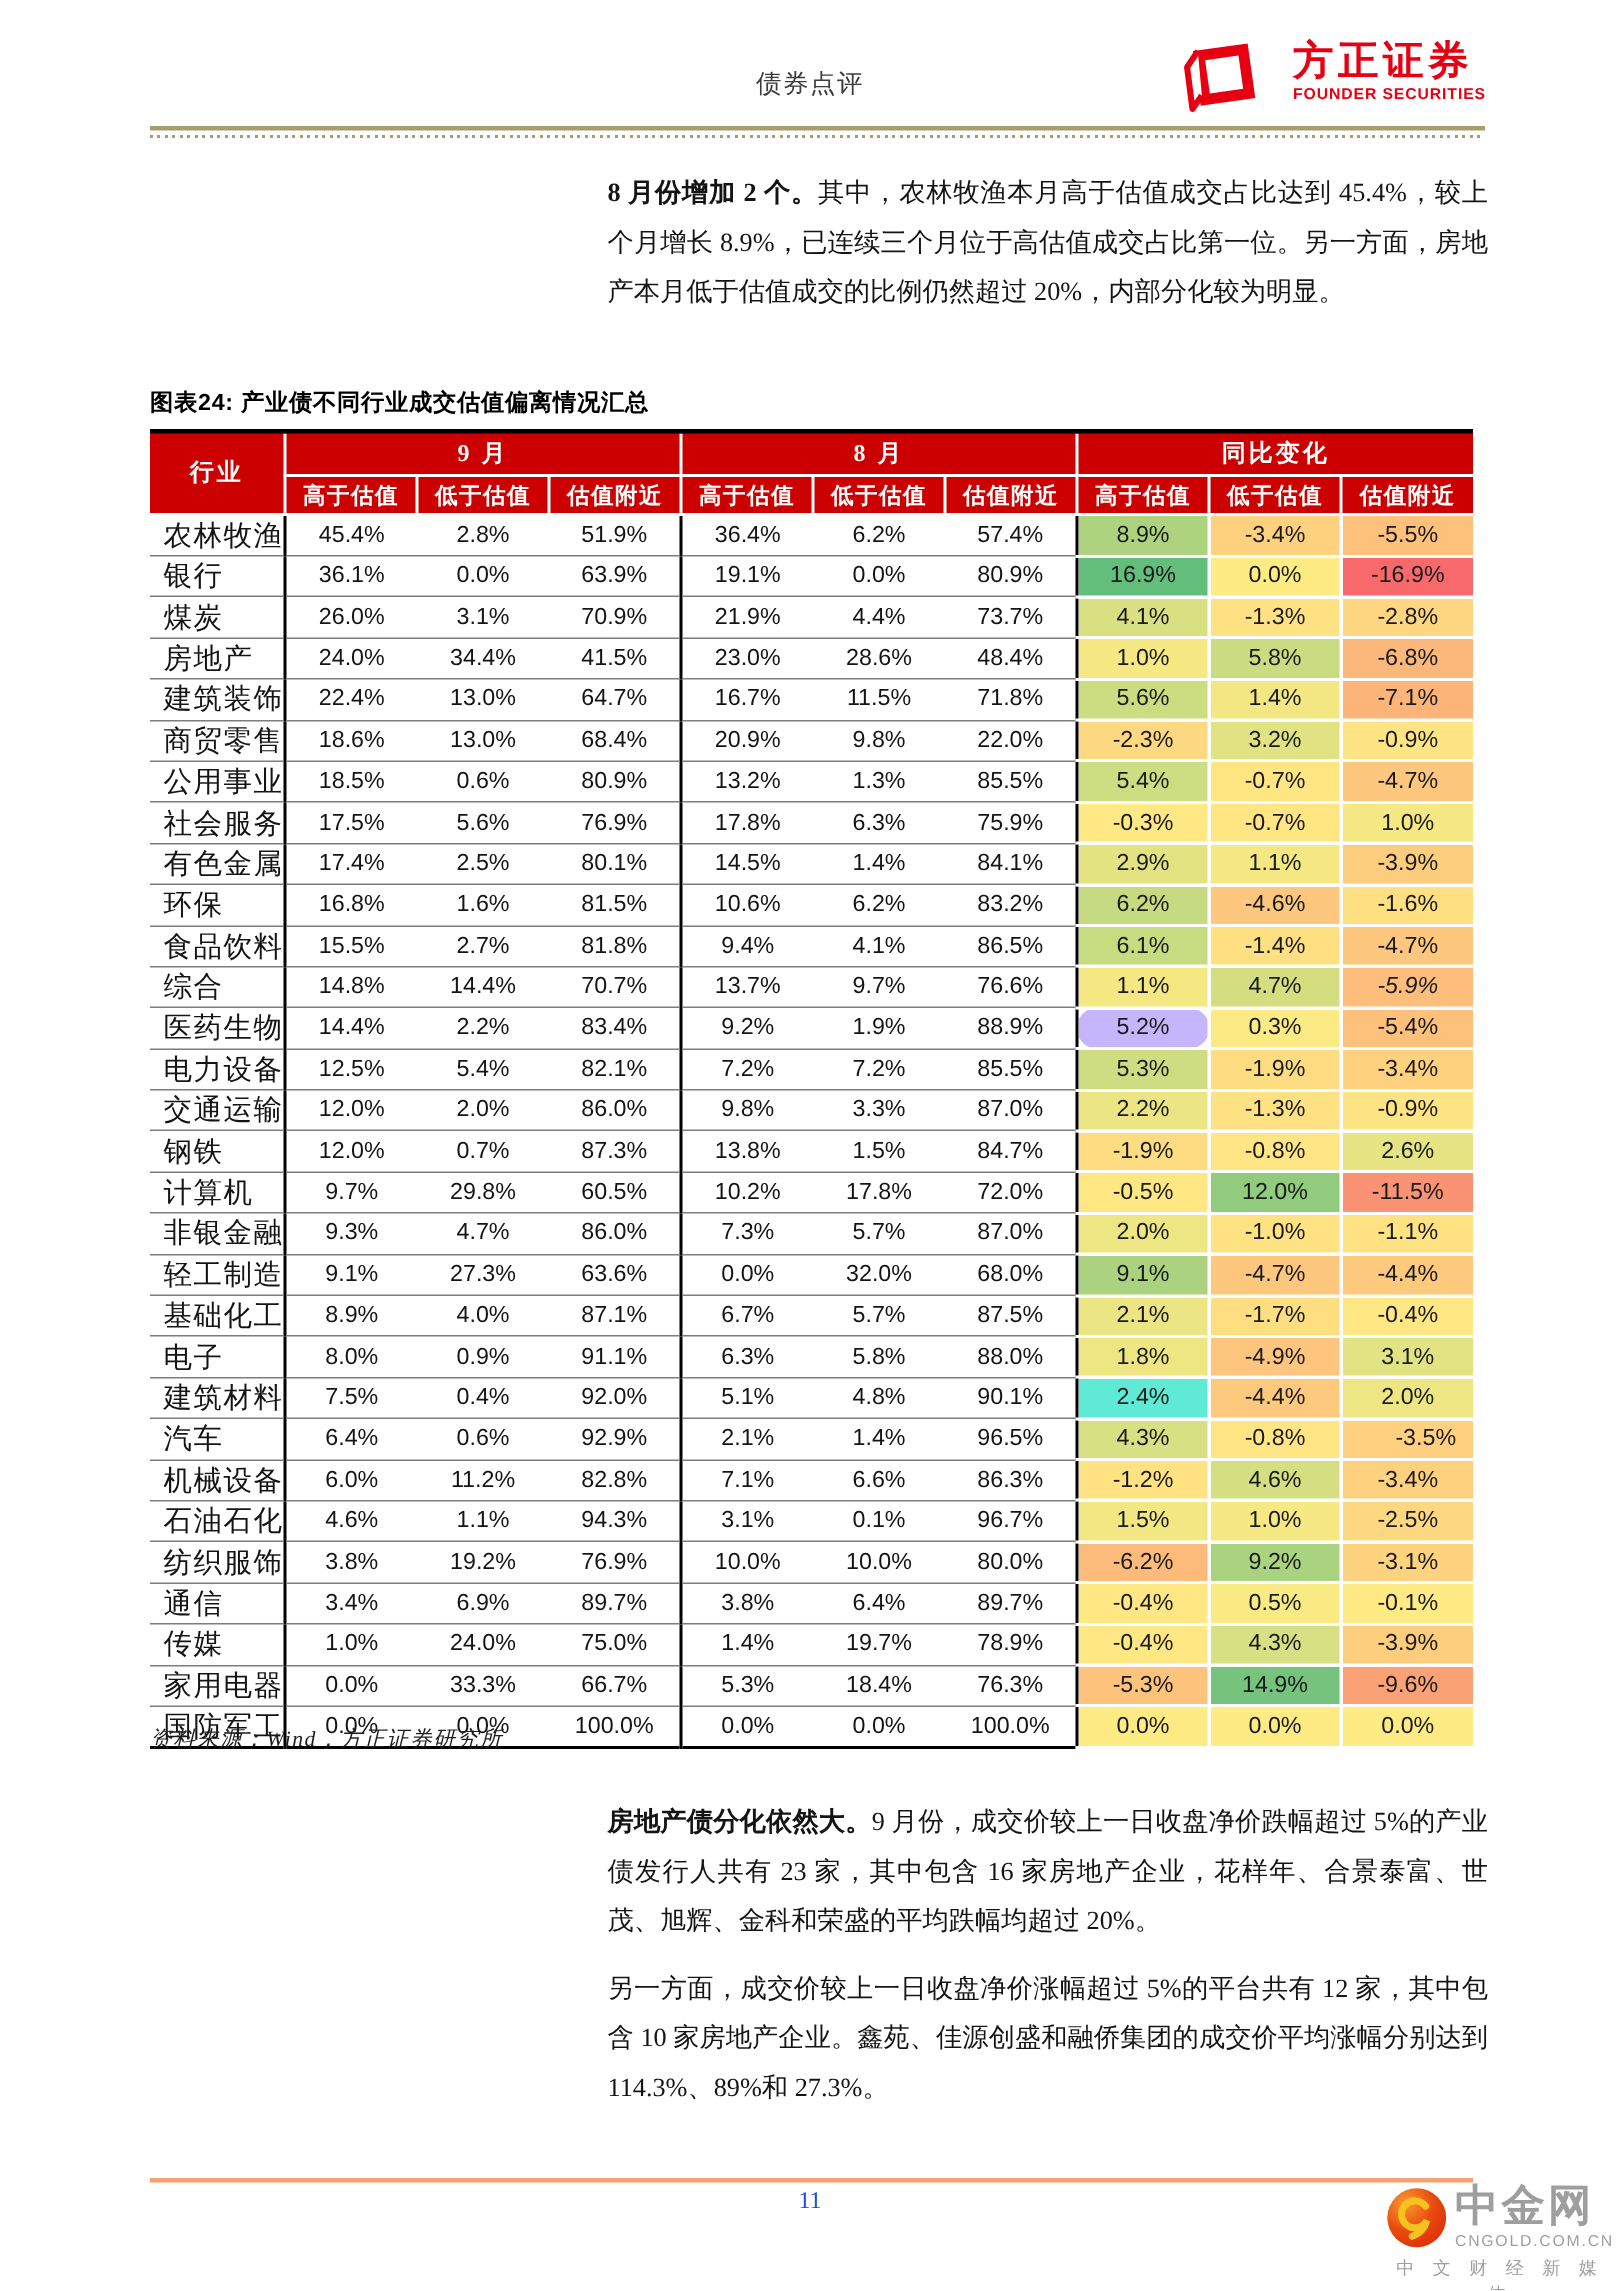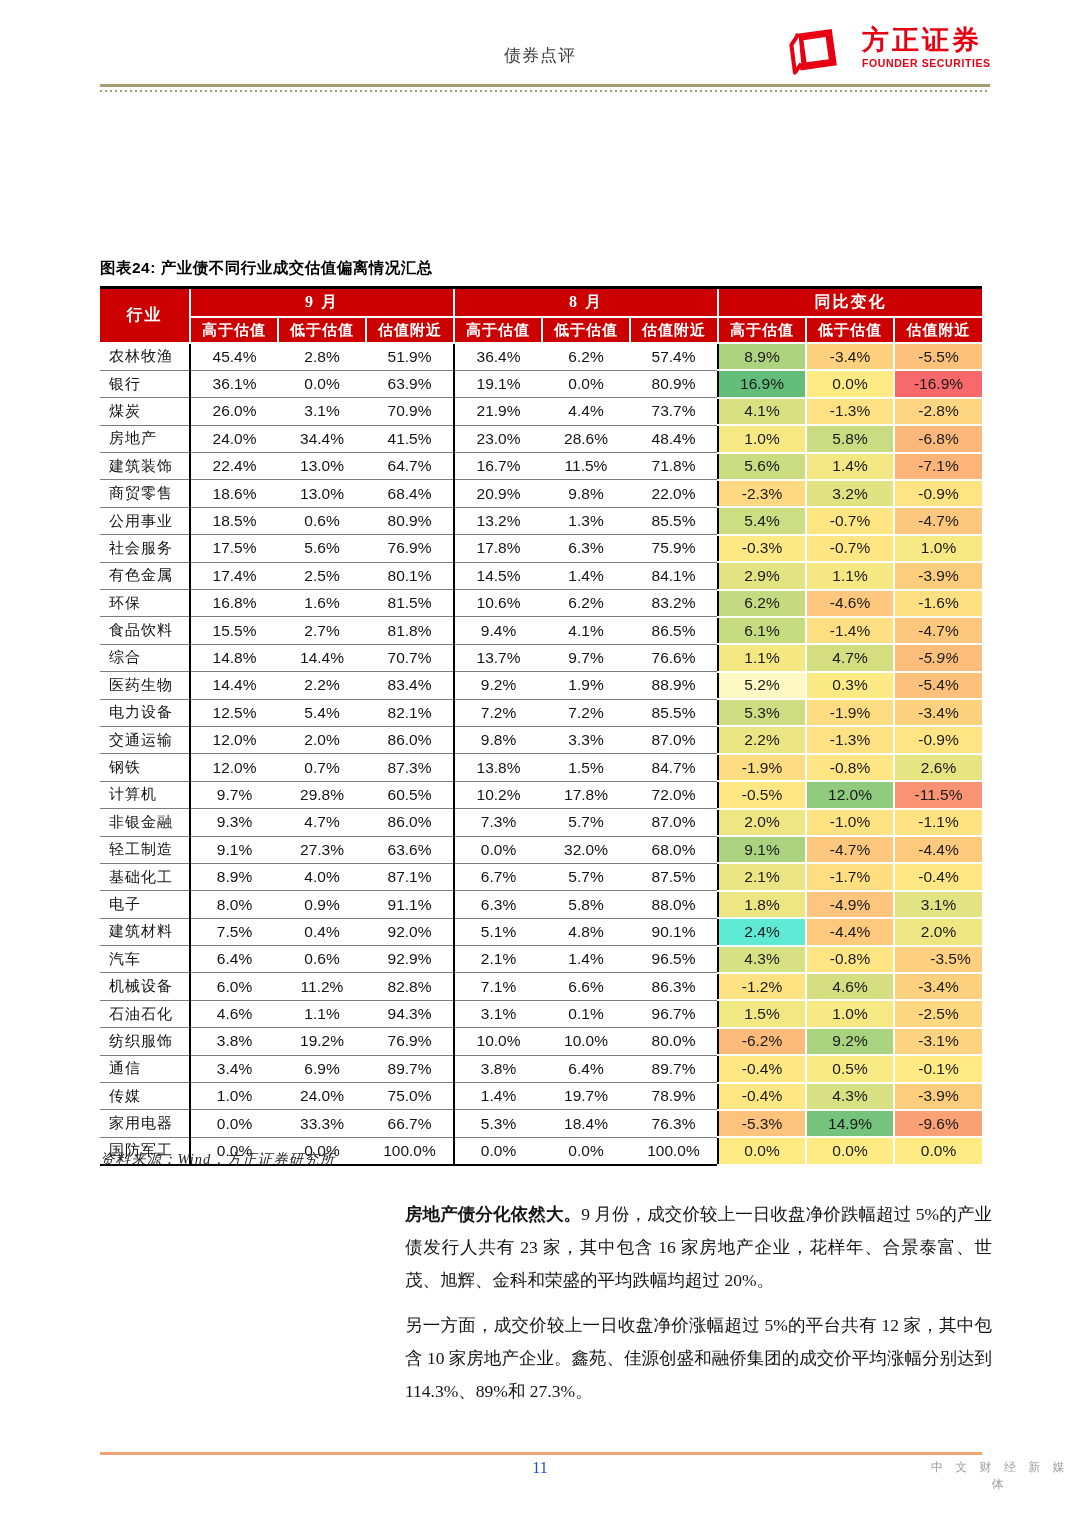--- a/index.html
+++ b/index.html
@@ -34,21 +34,21 @@
              border:2px solid #fff;padding:0;}
   .val-table .group-row th{height:27px;font-size:16px;letter-spacing:2px;}
   .val-table .sub-row th{height:24px;font-size:15px;letter-spacing:1px;}
   .val-table thead th.first{border-left:0;} .val-table thead th.last{border-right:0;}
   .val-table thead th.gsep{border-left:2.5px solid #000;}
   .val-table th.ind-h{font-size:16px;letter-spacing:2px;border-left:0;}
   .val-table tbody td{height:25.4px;padding:0;text-align:center;font-size:15.5px;
              font-family:"Liberation Sans",sans-serif;border-bottom:1px solid #7d7d7d;
              white-space:nowrap;overflow:hidden;}
   .val-table td.ind{font-family:Liberation Mono, monospace;text-align:left;padding-left:9px;
-             font-size:15px;border-right:2.5px solid #000;letter-spacing:1px;}
+             font-size:19px;border-right:2.5px solid #000;letter-spacing:1px;}
   .val-table td.gsep{border-left:2.5px solid #000;}
   .val-table td.yoy{border-bottom:2px solid #fff;border-left:2px solid #fff;color:#1a1a1a;}
   .val-table td.yoy.gsep{border-left:2.5px solid #000;}
   .source{position:absolute;top:1150px;left:100px;font-style:italic;font-size:14.5px;
           color:#1e1e1e;letter-spacing:1px;}
 
   
   .footer-rule{position:absolute;top:1452px;left:100px;width:882px;height:2.5px;background:#F2A273;}
   .page-num{position:absolute;top:1459px;left:0;width:100%;text-align:center;
             font-size:16px;color:#1d4ed8;}
@@ -76,20 +76,23 @@
       <span class="brand-name">方正证券</span>
       <span class="brand-sub">FOUNDER SECURITIES</span>
     </div>
   </div>
 
   <div class="head-rule">
     <div class="solid"></div>
     <div class="dotted"></div>
   </div>
 
+  <div class="para p1">
+    <b>8 月份增加 2 个。</b><span>其中，农林牧渔本月高于估值成交占比达到 45.4%，较上个月增长 8.9%，已连续三个月位于高估值成交占比第一位。另一方面，房地产本月低于估值成交的比例仍然超过 20%，内部分化较为明显。</span>
+  </div>
 
   <div class="fig-caption">图表24: 产业债不同行业成交估值偏离情况汇总</div>
 
   <table class="val-table">
     <colgroup>
       <col class="c-ind">
         <col>
         <col>
         <col>
         <col>
@@ -264,21 +267,21 @@
           <td class="yoy" style="background: rgb(253, 190, 123); font-style: italic;">-5.9%</td>
         </tr>
         <tr>
           <td class="ind">医药生物</td>
           <td class="gsep">14.4%</td>
           <td>2.2%</td>
           <td>83.4%</td>
           <td class="gsep">9.2%</td>
           <td>1.9%</td>
           <td>88.9%</td>
-          <td class="yoy gsep" style="background: #fef9c3;">5.2%</td>
+          <td class="yoy gsep" style="background: #c4b5fd; border-radius: 13px;">5.2%</td>
           <td class="yoy" style="background: rgb(252, 234, 132);">0.3%</td>
           <td class="yoy" style="background: rgb(253, 193, 124);">-5.4%</td>
         </tr>
         <tr>
           <td class="ind">电力设备</td>
           <td class="gsep">12.5%</td>
           <td>5.4%</td>
           <td>82.1%</td>
           <td class="gsep">7.2%</td>
           <td>7.2%</td>
@@ -489,16 +492,33 @@
   </div>
 
   <div class="para p3">
     <span>另一方面，成交价较上一日收盘净价涨幅超过 5%的平台共有 12 家，其中包含 10 家房地产企业。鑫苑、佳源创盛和融侨集团的成交价平均涨幅分别达到 114.3%、89%和 27.3%。</span>
   </div>
 
   <div class="footer-rule"></div>
   <div class="page-num">11</div>
 
   <div class="cngold">
+    <div class="cngold-top">
+      <svg viewBox="0 0 48 48" width="45" height="45">
+        <defs>
+          <radialGradient id="cg" cx="32%" cy="26%" r="85%">
+            <stop offset="0%" stop-color="#F99B2A"></stop>
+            <stop offset="55%" stop-color="#EA4A10"></stop>
+            <stop offset="100%" stop-color="#D92F06"></stop>
+          </radialGradient>
+        </defs>
+        <circle cx="24" cy="24" r="23" fill="url(#cg)"></circle>
+        <path d="M31 15 A10.5 10.5 0 1 0 32 26 C30 33 26 36.5 20.5 38.5" fill="none" stroke="#F7C11E" stroke-width="5.5" stroke-linecap="round"></path>
+      </svg>
+      <div class="cn-text">
+        <span class="cn-title">中金网</span>
+        <span class="cn-domain">CNGOLD.COM.CN</span>
+      </div>
+    </div>
     <div class="cn-tagline">中 文 财 经 新 媒 体</div>
   </div>
 
 </div>
 
 </body></html>

